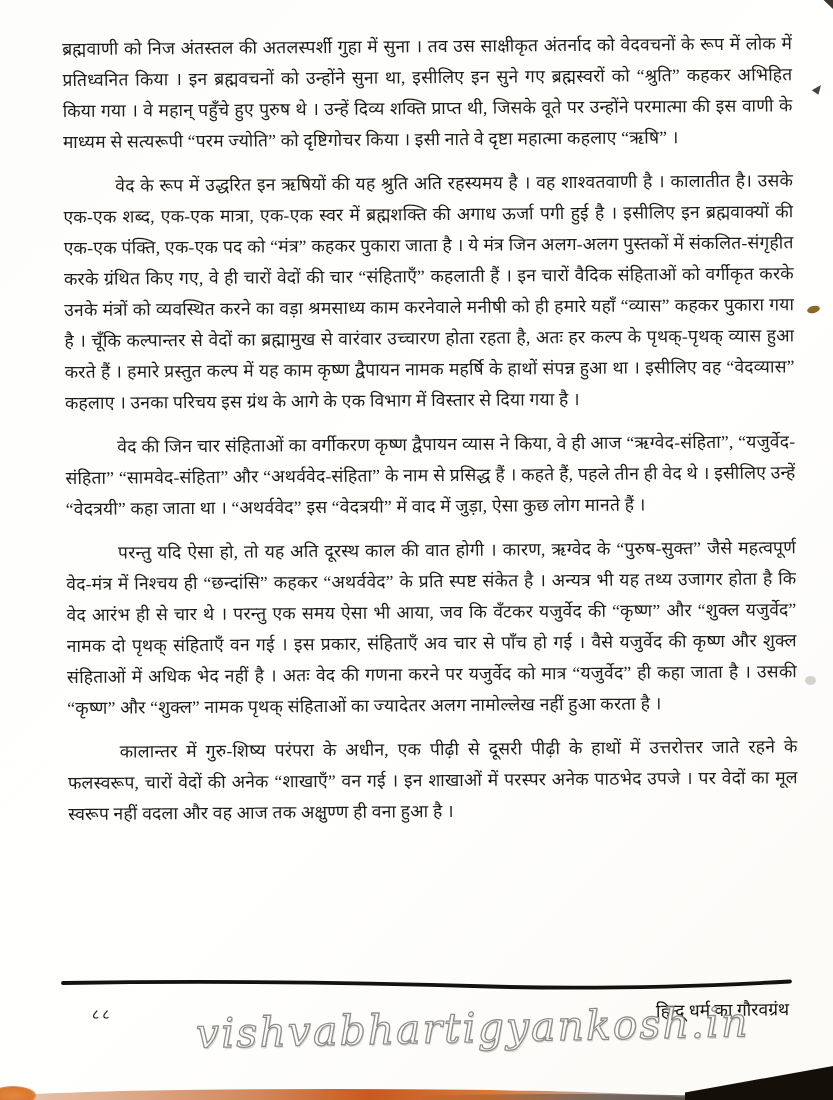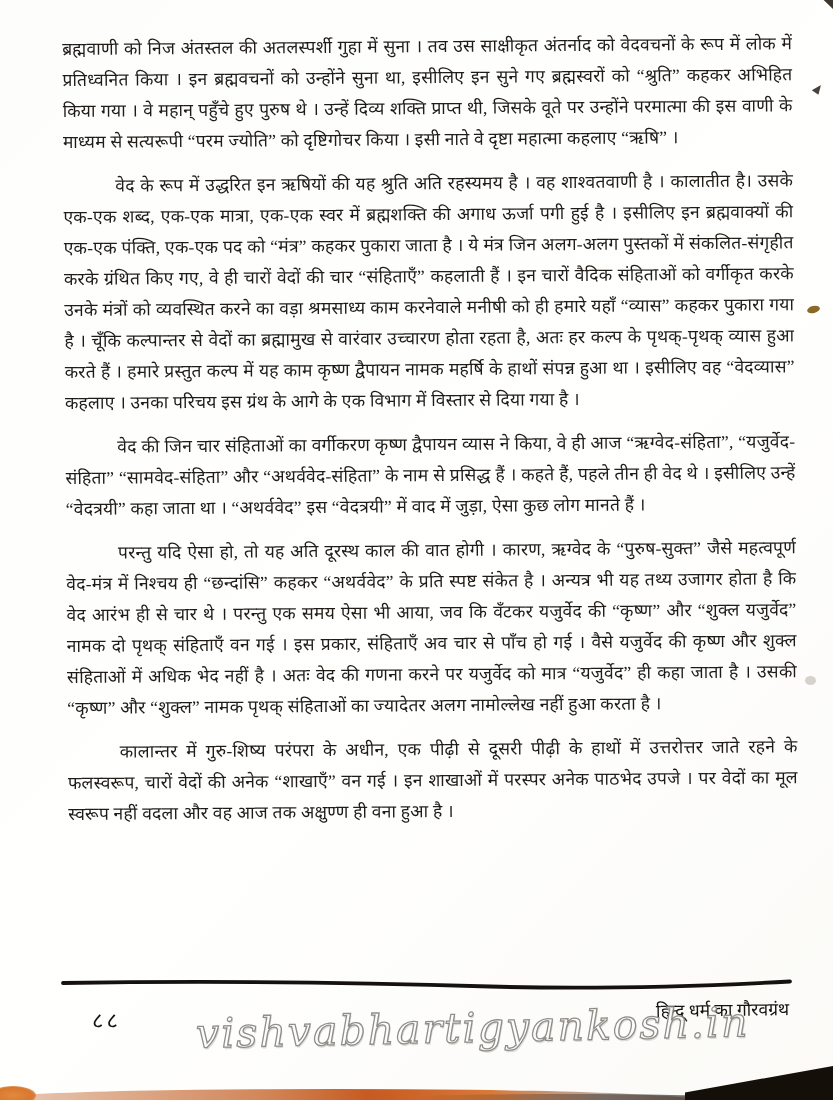--- a/index.html
+++ b/index.html
@@ -31,21 +31,21 @@
     text-align:justify;
     letter-spacing:0.2px;
     color:#1f1c18;
   }
   .content p.indented{ text-indent:52px; }
   .rule-wrap{
     position:absolute;left:60px;top:978px;width:733px;height:14px;
   }
   .footer-pageno{
     position:absolute;left:92px;top:1004px;
-    font-size:22px;color:#15130f;letter-spacing:3px;text-align:center;
+    font-size:14px;color:#15130f;letter-spacing:3px;text-align:center;
   }
   .footer-title{
     position:absolute;right:44px;top:997px;
     font-size:17.5px;color:#15130f;
     transform:rotate(-0.8deg);
   }
   .watermark{
     position:absolute;left:196px;top:1004px;
     font-family:"DejaVu Serif","Liberation Serif",serif;
     font-style:italic;

